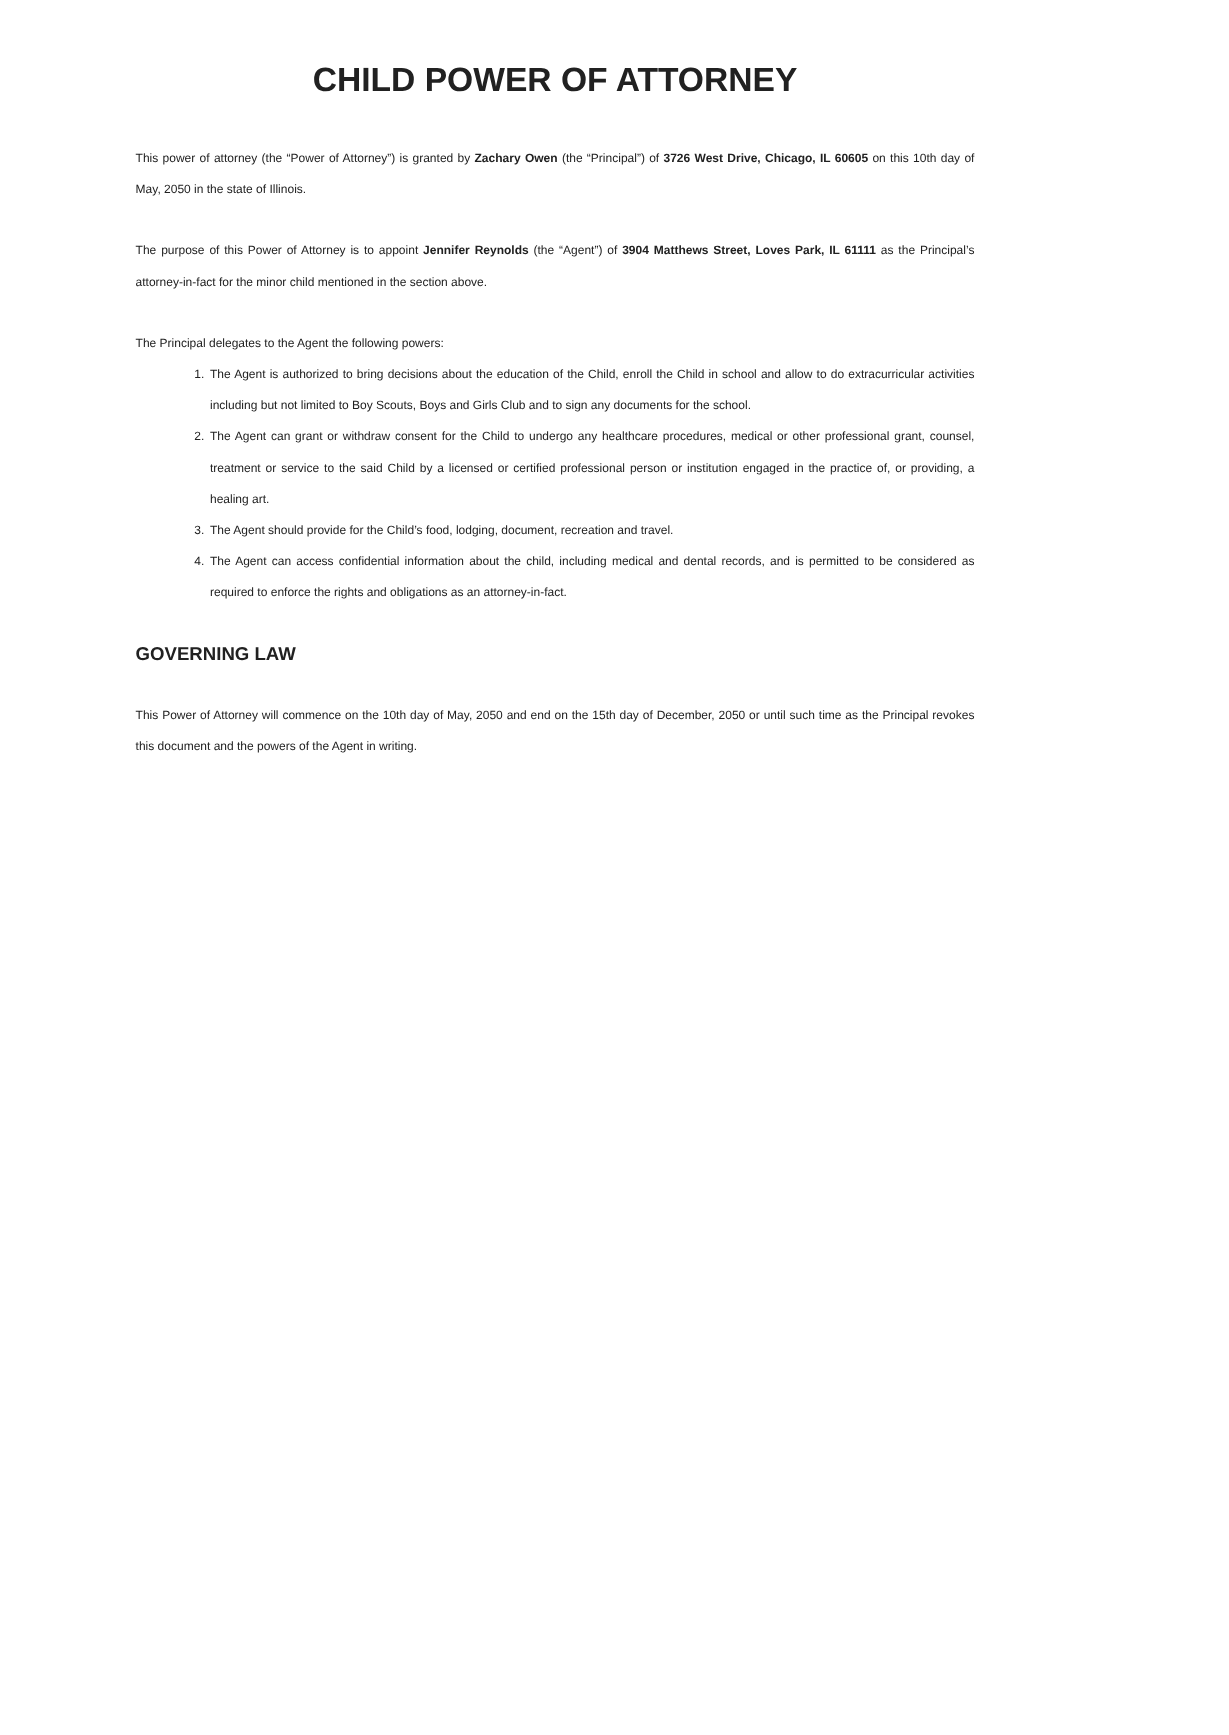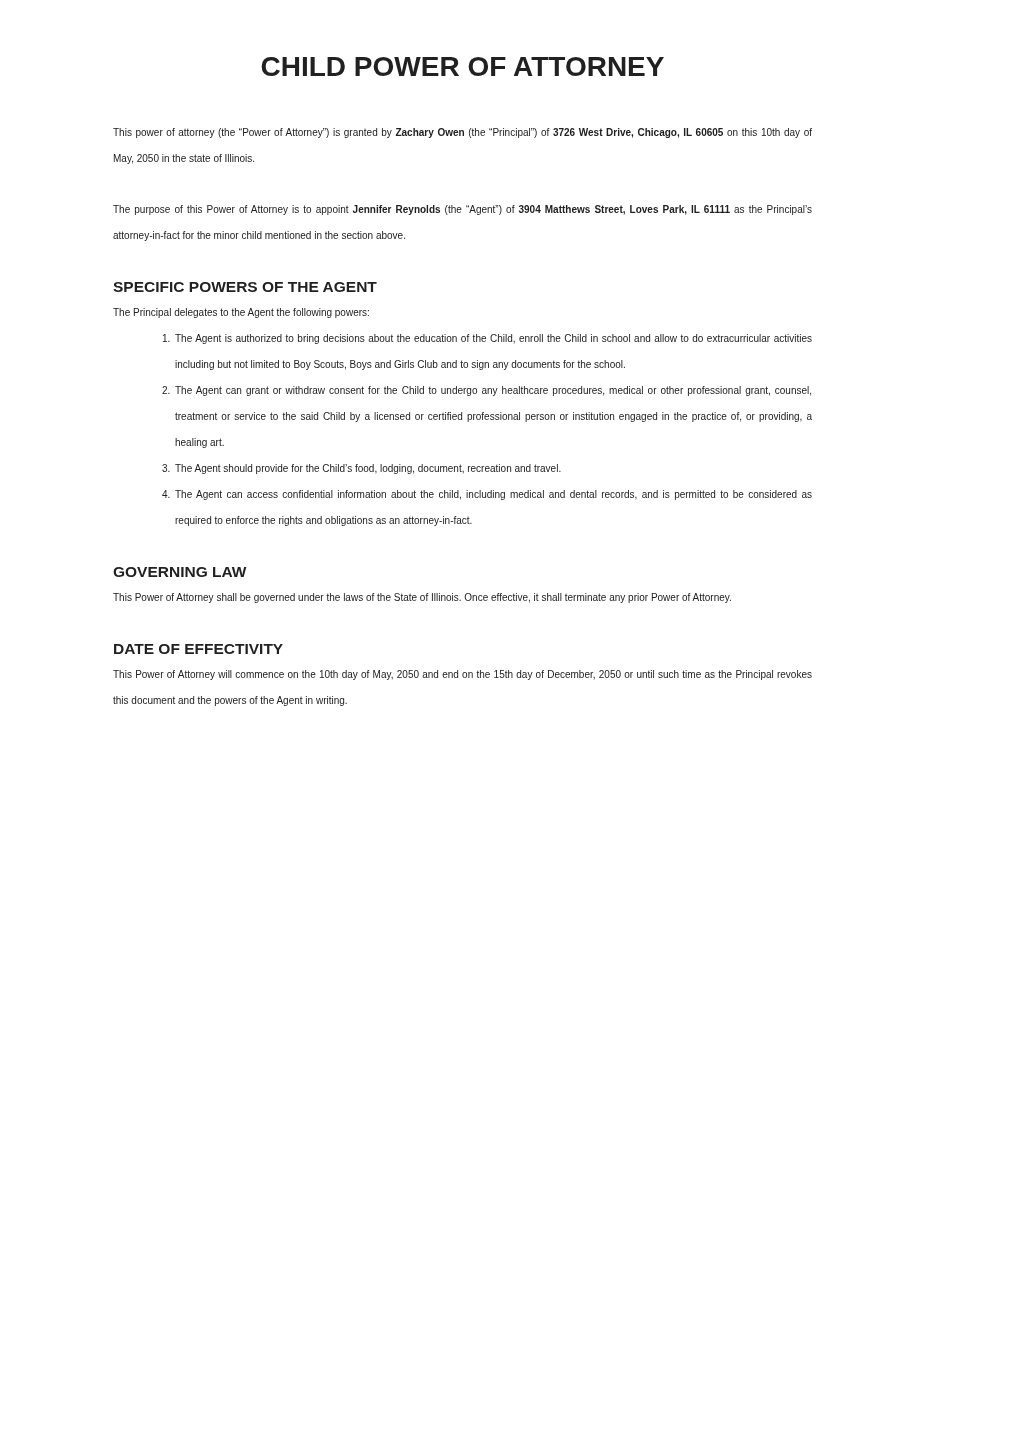--- a/index.html
+++ b/index.html
@@ -65,33 +65,30 @@
   <h1 class="title">CHILD POWER OF ATTORNEY</h1>
 
   <p class="para intro"><span>This power of attorney (the “Power of Attorney”) is granted by </span><strong>Zachary Owen</strong><span> (the “Principal”) of </span><strong>3726 West Drive, Chicago, IL 60605</strong><span> on this 10th day of May, 2050 in the state of Illinois.</span></p>
 
 
   <section>
     <p class="para"><span>The purpose of this Power of Attorney is to appoint </span><strong>Jennifer Reynolds</strong><span> (the “Agent”) of </span><strong>3904 Matthews Street, Loves Park, IL 61111</strong><span> as the Principal’s attorney-in-fact for the minor child mentioned in the section above.</span></p>
   </section>
 
   <section>
-    <h2 class="heading">SPECIFIC POWERS OF THE AGENT</h2>
     <p class="para">The Principal delegates to the Agent the following powers:</p>
     <ol class="list">
       <li class="list-item">The Agent is authorized to bring decisions about the education of the Child, enroll the Child in school and allow to do extracurricular activities including but not limited to Boy Scouts, Boys and Girls Club and to sign any documents for the school.</li>
       <li class="list-item">The Agent can grant or withdraw consent for the Child to undergo any healthcare procedures, medical or other professional grant, counsel, treatment or service to the said Child by a licensed or certified professional person or institution engaged in the practice of, or providing, a healing art.</li>
       <li class="list-item">The Agent should provide for the Child’s food, lodging, document, recreation and travel.</li>
       <li class="list-item">The Agent can access confidential information about the child, including medical and dental records, and is permitted to be considered as required to enforce the rights and obligations as an attorney-in-fact.</li>
     </ol>
   </section>
 
   <section>
     <h2 class="heading">GOVERNING LAW</h2>
-    <p class="para">This Power of Attorney shall be governed under the laws of the State of Illinois. Once effective, it shall terminate any prior Power of Attorney.</p>
   </section>
 
   <section>
-    <h2 class="heading">DATE OF EFFECTIVITY</h2>
     <p class="para">This Power of Attorney will commence on the 10th day of May, 2050 and end on the 15th day of December, 2050 or until such time as the Principal revokes this document and the powers of the Agent in writing.</p>
   </section>
 
 </div>
 
 </body></html>

